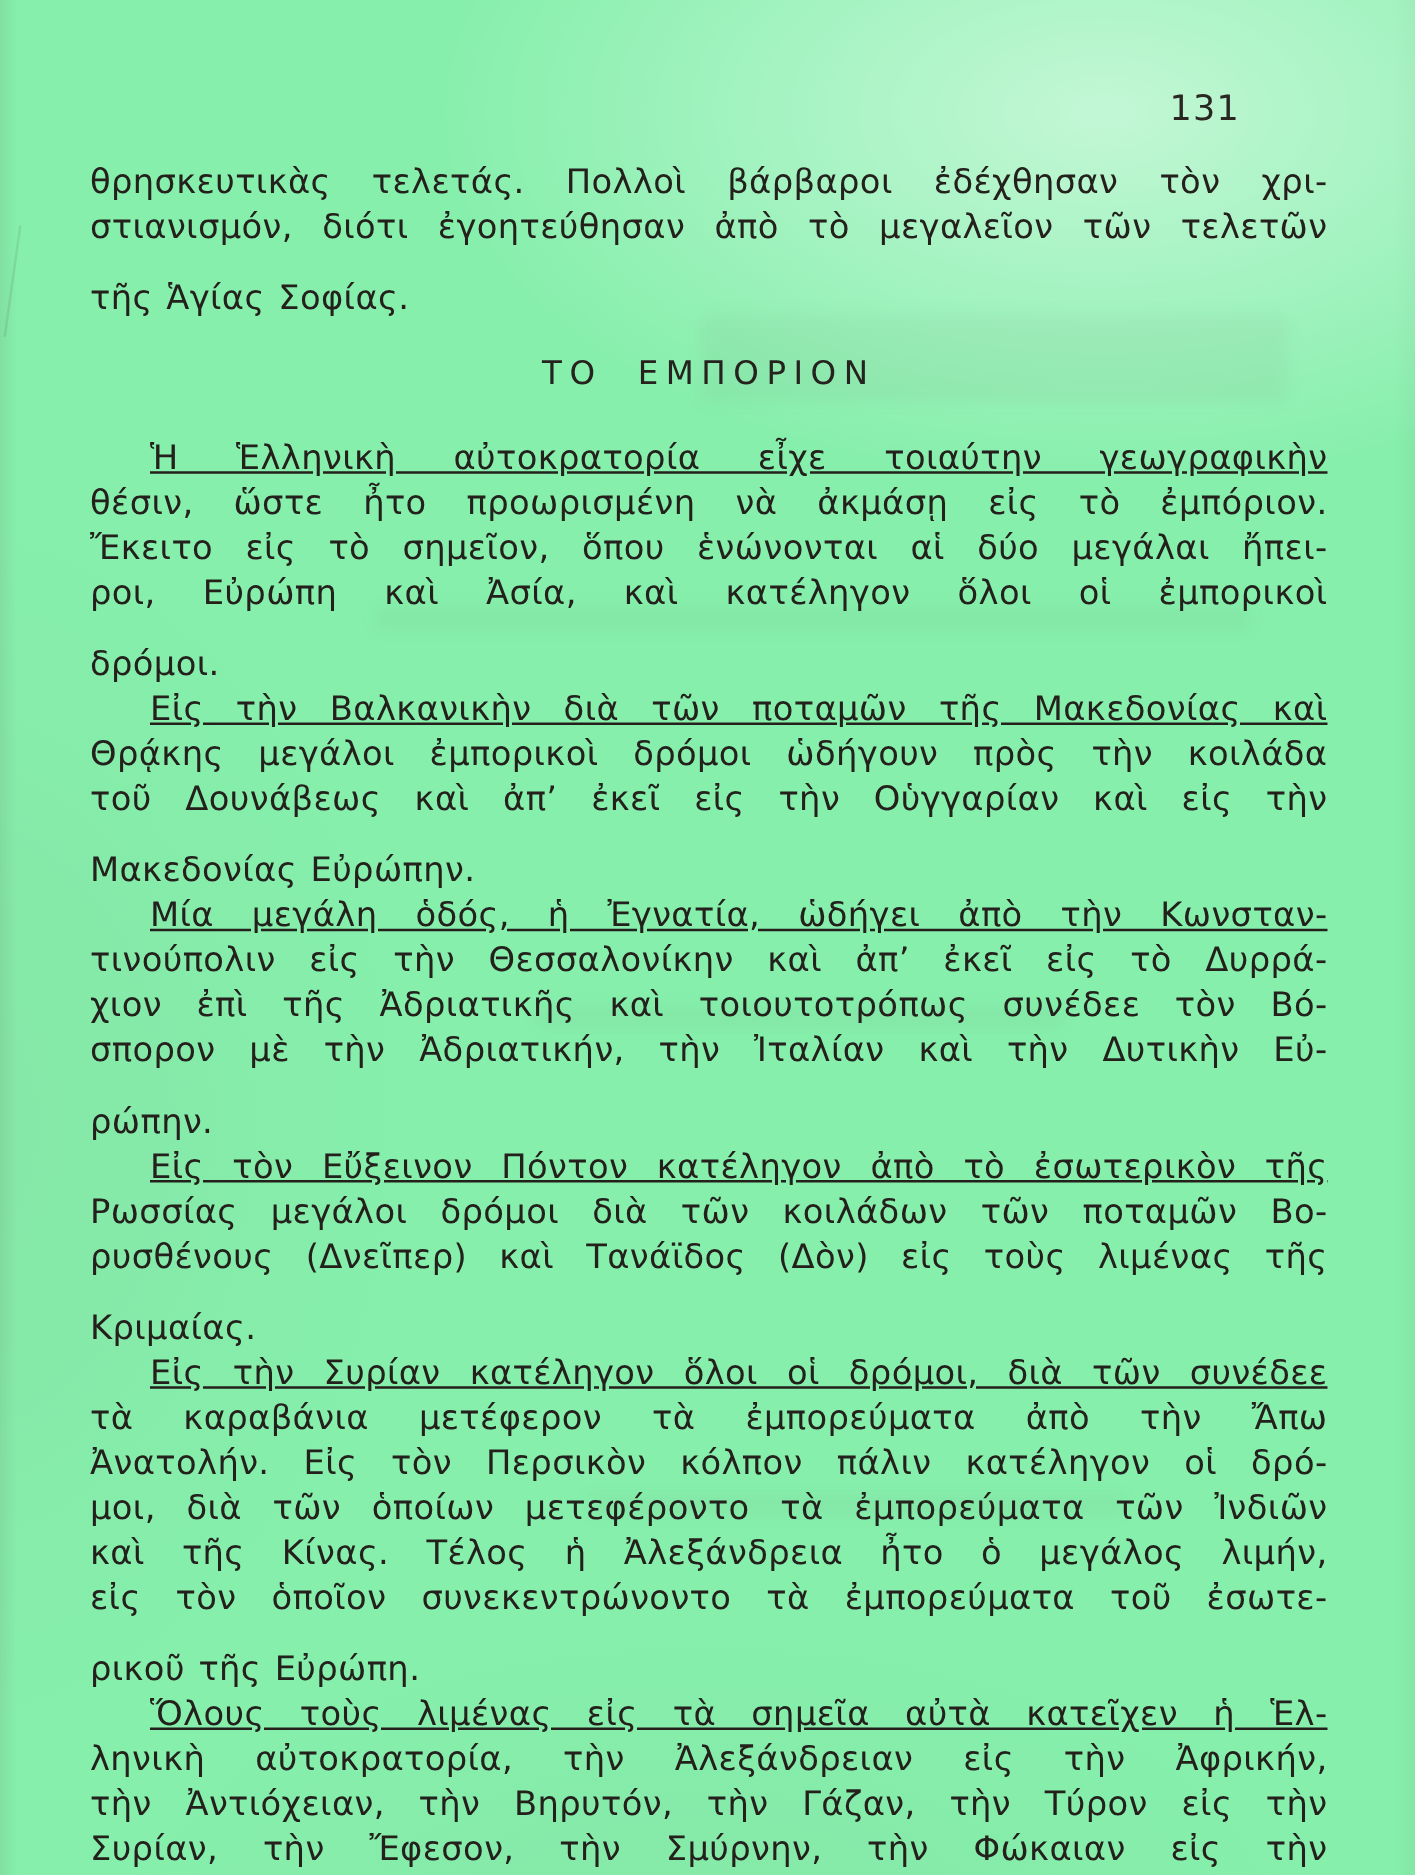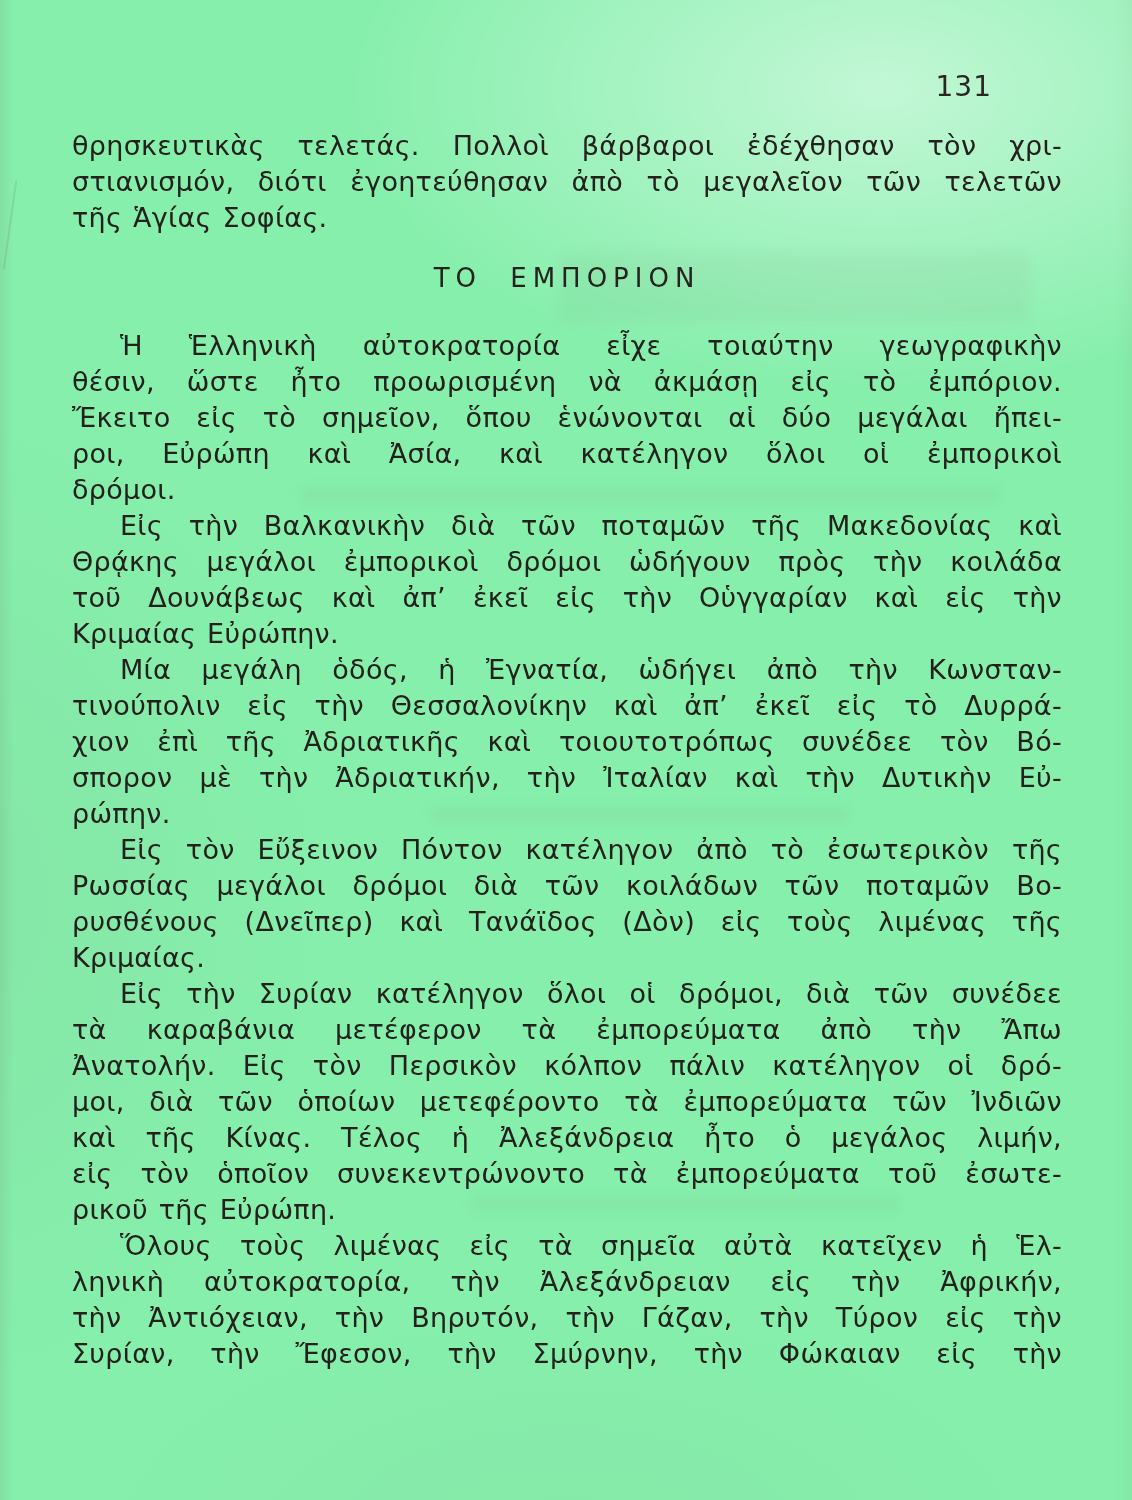--- a/index.html
+++ b/index.html
@@ -69,22 +69,22 @@
     line-height: 36px;
     letter-spacing: 0.3px;
     word-spacing: 2px;
   }
   .paragraph { margin: 0; }
   .line {
     text-align: justify;
     text-align-last: justify;
     white-space: normal;
   }
-  .line.flush { text-align-last: left; }
-  .line.indent { padding-left: 48px; }
+  .line.flush { text-align-last: left; margin-top: 21px; }
+  .line.indent { padding-left: 48px; text-decoration: underline; }
   .heading {
     margin: 24px 0 32px 0;
     height: 36px;
     line-height: 36px;
     text-align: center;
     font-size: 26px;
     letter-spacing: 6px;
     word-spacing: 14px;
     color: #26231f;
   }
@@ -113,21 +113,21 @@
         <div class="line indent">Ἡ Ἑλληνικὴ αὐτοκρατορία εἶχε τοιαύτην γεωγραφικὴν</div>
         <div class="line">θέσιν, ὥστε ἦτο προωρισμένη νὰ ἀκμάσῃ εἰς τὸ ἐμπόριον.</div>
         <div class="line">Ἔκειτο εἰς τὸ σημεῖον, ὅπου ἑνώνονται αἱ δύο μεγάλαι ἤπει-</div>
         <div class="line">ροι, Εὐρώπη καὶ Ἀσία, καὶ κατέληγον ὅλοι οἱ ἐμπορικοὶ</div>
         <div class="line flush">δρόμοι.</div>
       </div>
       <div class="paragraph">
         <div class="line indent">Εἰς τὴν Βαλκανικὴν διὰ τῶν ποταμῶν τῆς Μακεδονίας καὶ</div>
         <div class="line">Θρᾴκης μεγάλοι ἐμπορικοὶ δρόμοι ὡδήγουν πρὸς τὴν κοιλάδα</div>
         <div class="line">τοῦ Δουνάβεως καὶ ἀπ’ ἐκεῖ εἰς τὴν Οὑγγαρίαν καὶ εἰς τὴν</div>
-        <div class="line flush">Κριμαίας Εὐρώπην.</div>
+        <div class="line flush">Μακεδονίας Εὐρώπην.</div>
       </div>
       <div class="paragraph">
         <div class="line indent">Μία μεγάλη ὁδός, ἡ Ἐγνατία, ὡδήγει ἀπὸ τὴν Κωνσταν-</div>
         <div class="line">τινούπολιν εἰς τὴν Θεσσαλονίκην καὶ ἀπ’ ἐκεῖ εἰς τὸ Δυρρά-</div>
         <div class="line">χιον ἐπὶ τῆς Ἀδριατικῆς καὶ τοιουτοτρόπως συνέδεε τὸν Βό-</div>
         <div class="line">σπορον μὲ τὴν Ἀδριατικήν, τὴν Ἰταλίαν καὶ τὴν Δυτικὴν Εὐ-</div>
         <div class="line flush">ρώπην.</div>
       </div>
       <div class="paragraph">
         <div class="line indent">Εἰς τὸν Εὔξεινον Πόντον κατέληγον ἀπὸ τὸ ἐσωτερικὸν τῆς</div>

